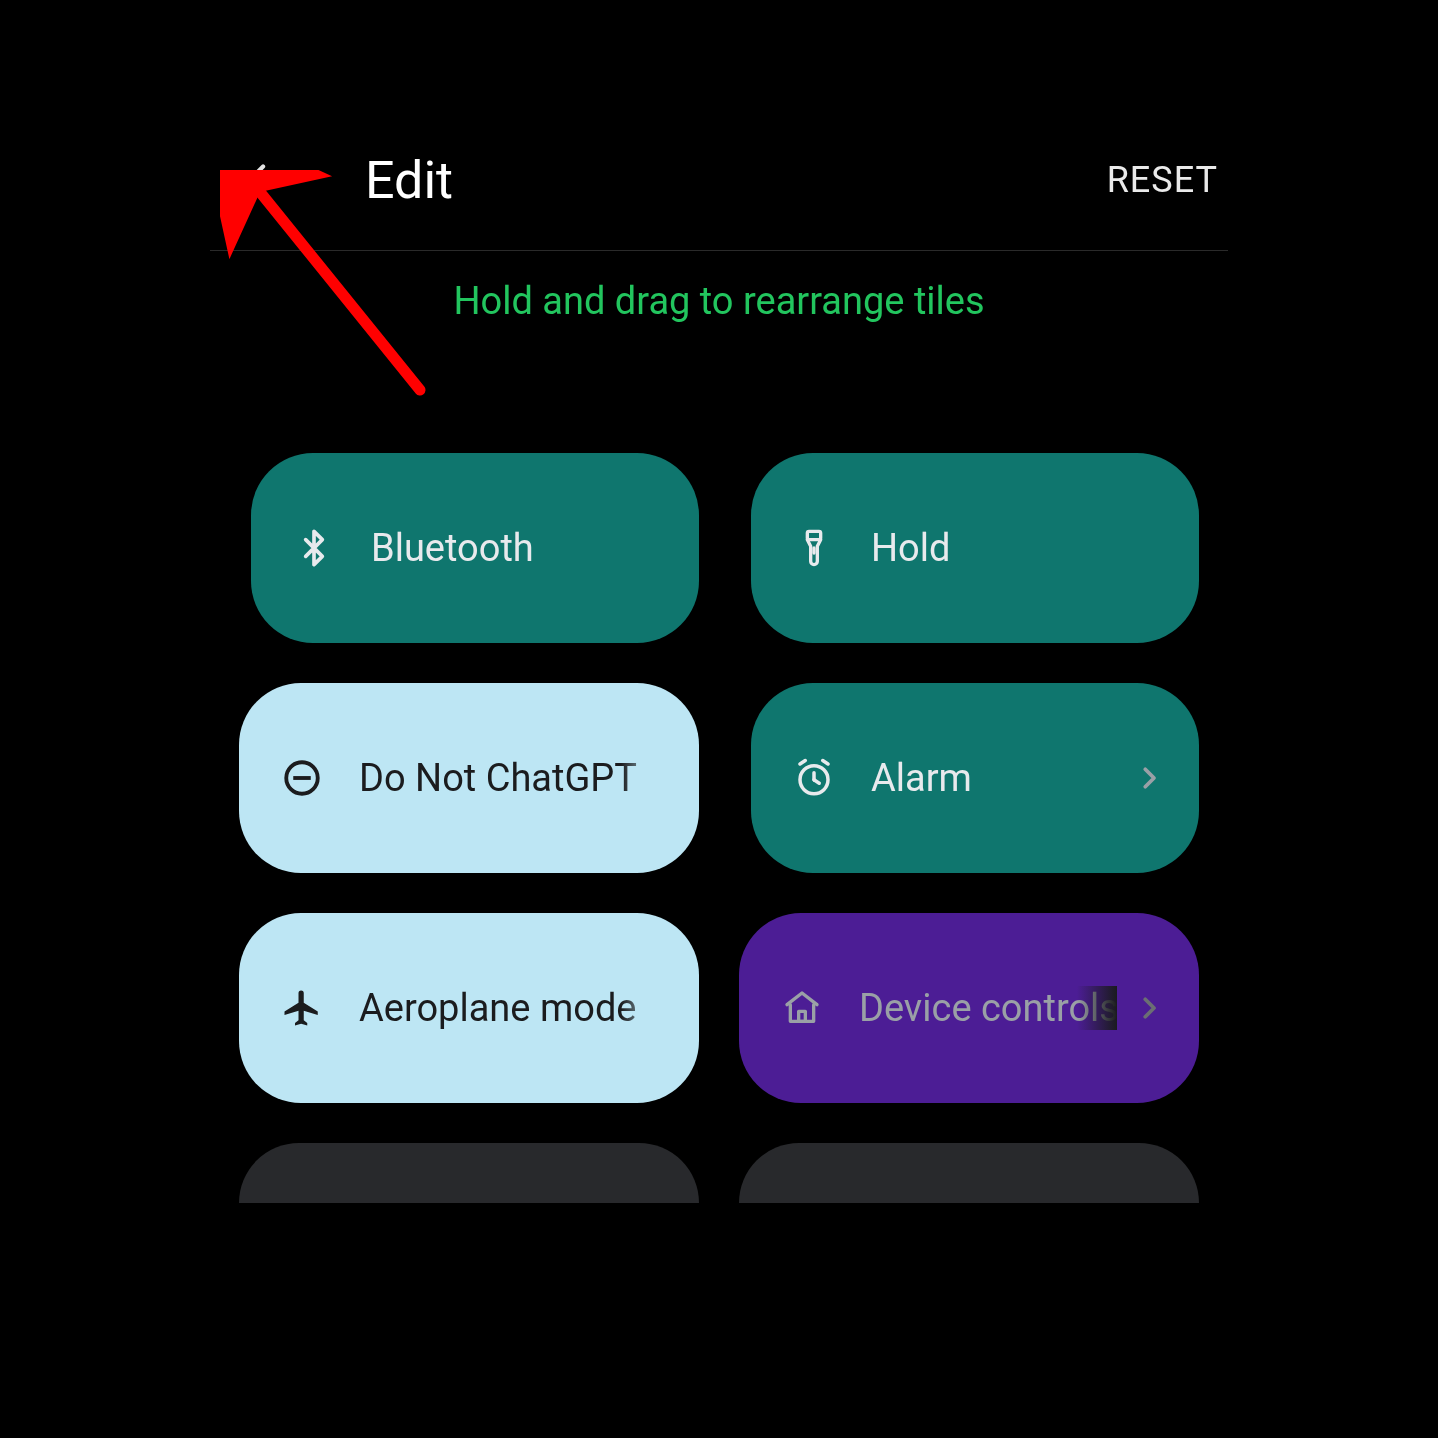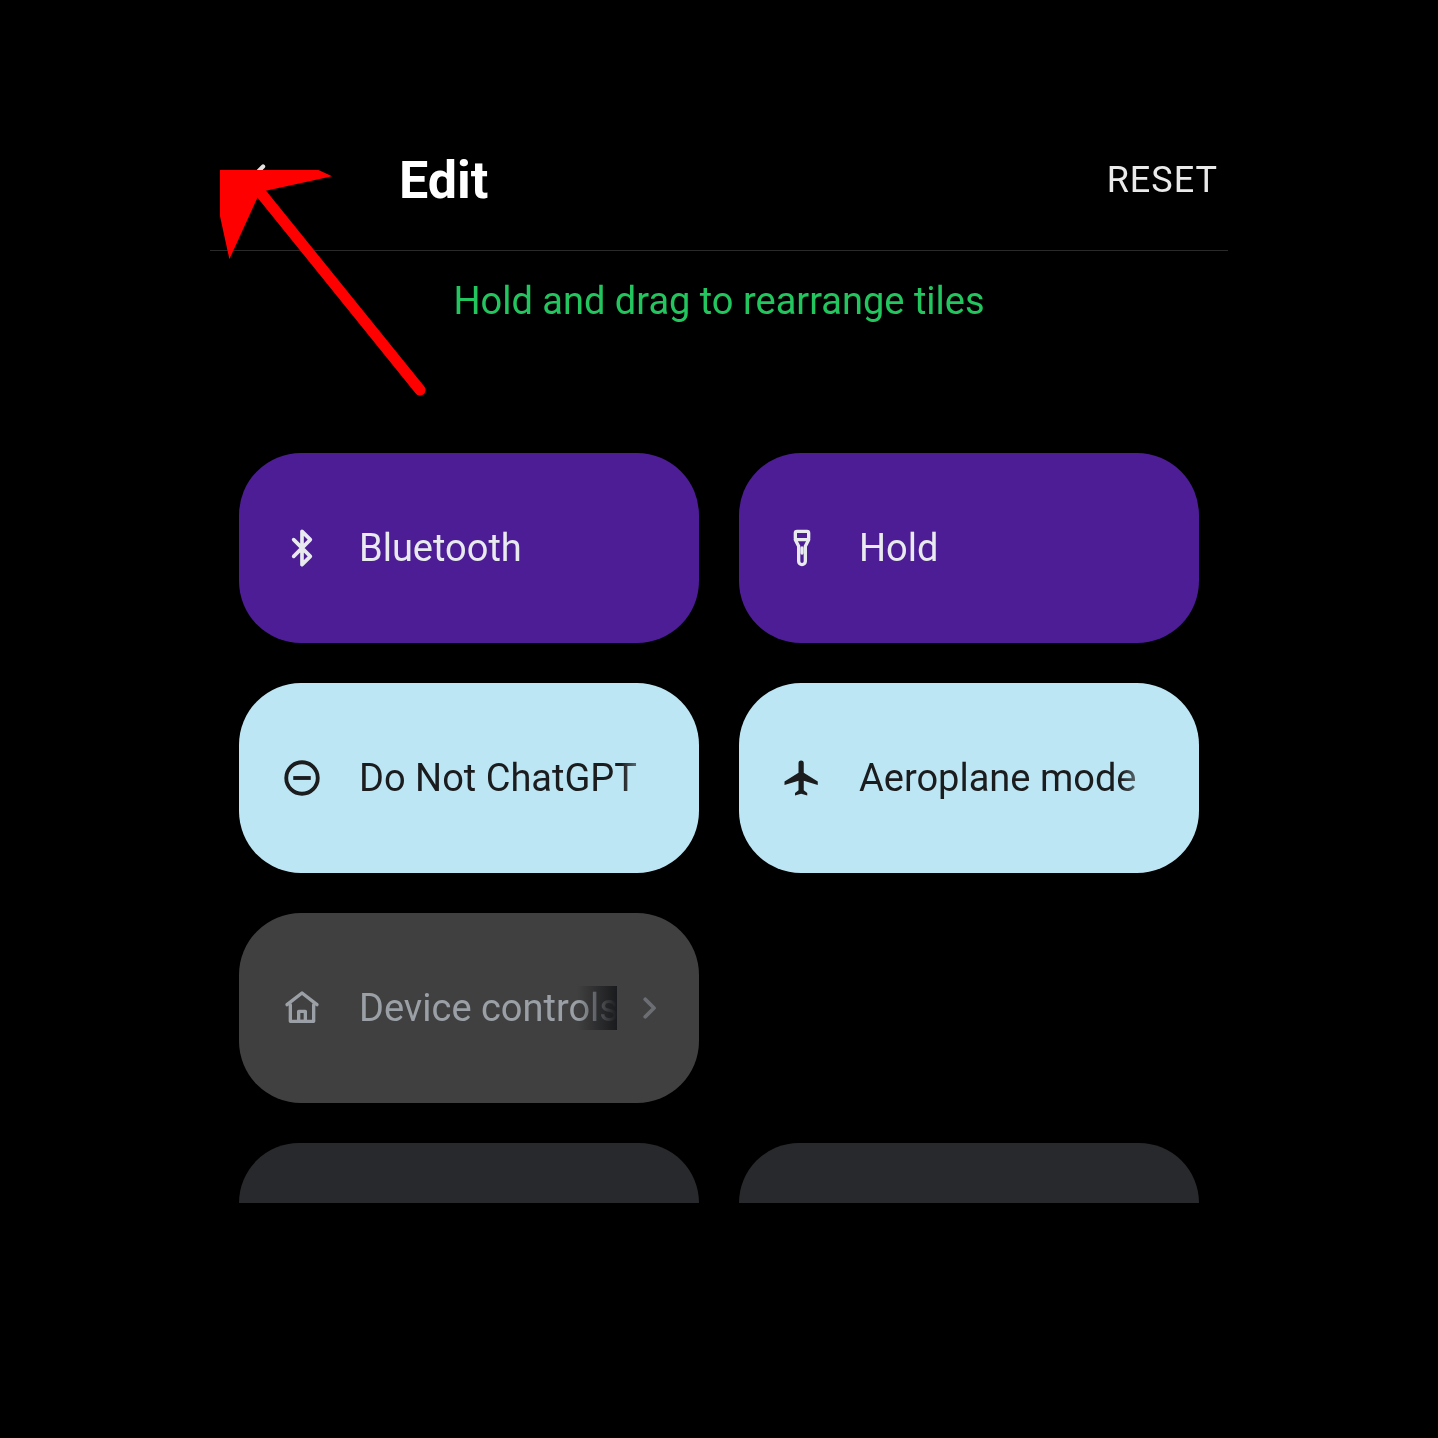--- a/index.html
+++ b/index.html
@@ -27,23 +27,23 @@
     .back-btn {
       width: 60px;
       height: 60px;
       display: flex;
       align-items: center;
       justify-content: center;
       cursor: pointer;
       color: #e3e3e3;
     }
     .title {
-      margin-left: 104px;
+      margin-left: 70px;
       font-size: 52px;
-      font-weight: 700;
+      font-weight: 400;
       color: #fff;
     }
     .reset {
       margin-left: auto;
       font-size: 36px;
       font-weight: 400;
       letter-spacing: 1px;
       color: #eaeaea;
     }
     .divider {
@@ -70,23 +70,23 @@
       height: 190px;
       border-radius: 62px;
       display: flex;
       align-items: center;
       padding: 0 38px 0 38px;
       overflow: hidden;
       cursor: grab;
       position: relative;
     }
     .tile.navigable { padding-right: 30px; }
-    .tile.dark { background: #4c1d95; }
+    .tile.dark { background: #0f766e; margin-left: 12px; }
     .tile.light { background: #bde6f4; }
-    .tile.dim { background: #404040; }
+    .tile.dim { background: #4c1d95; }
     .tile.dark .label, .tile.dim .label { color: #e8eaed; }
     .tile.light .label { color: #1b1c1e; }
     .tile .icon-slot {
       width: 50px;
       height: 50px;
       display: flex;
       align-items: center;
       justify-content: center;
       flex: 0 0 50px;
     }
@@ -200,20 +200,37 @@
     <div class="tile light">
       <span class="icon-slot">
         <svg width="42" height="42" viewBox="0 0 24 24" fill="none" stroke="currentColor" stroke-width="2.2">
           <circle cx="12" cy="12" r="9"></circle>
           <line x1="7" y1="12" x2="17" y2="12"></line>
         </svg>
       </span>
       <span class="label">Do Not ChatGPT</span>
     </div>
 
+    <div class="tile dark navigable">
+      <span class="icon-slot">
+        <svg width="42" height="42" viewBox="0 0 24 24" fill="none" stroke="currentColor" stroke-width="2" stroke-linecap="round" stroke-linejoin="round">
+          <circle cx="12" cy="13" r="8"></circle>
+          <line x1="12" y1="9" x2="12" y2="13"></line>
+          <line x1="12" y1="13" x2="15" y2="15"></line>
+          <line x1="4" y1="4" x2="7" y2="2"></line>
+          <line x1="20" y1="4" x2="17" y2="2"></line>
+        </svg>
+      </span>
+      <span class="label">Alarm</span>
+      <span class="chev">
+        <svg width="30" height="30" viewBox="0 0 24 24" fill="none" stroke="currentColor" stroke-width="3" stroke-linecap="round" stroke-linejoin="round">
+            <polyline points="9 5 16 12 9 19"></polyline>
+          </svg>
+      </span>
+    </div>
 
     <div class="tile light">
       <span class="icon-slot">
         <svg width="42" height="42" viewBox="0 0 24 24" fill="currentColor">
           <path d="M21 16v-2l-8-5V3.5a1.5 1.5 0 0 0-3 0V9l-8 5v2l8-2.5V19l-2 1.5V22l3.5-1 3.5 1v-1.5L13 19v-5.5l8 2.5z"></path>
         </svg>
       </span>
       <span class="label">Aeroplane mode</span>
     </div>
 

